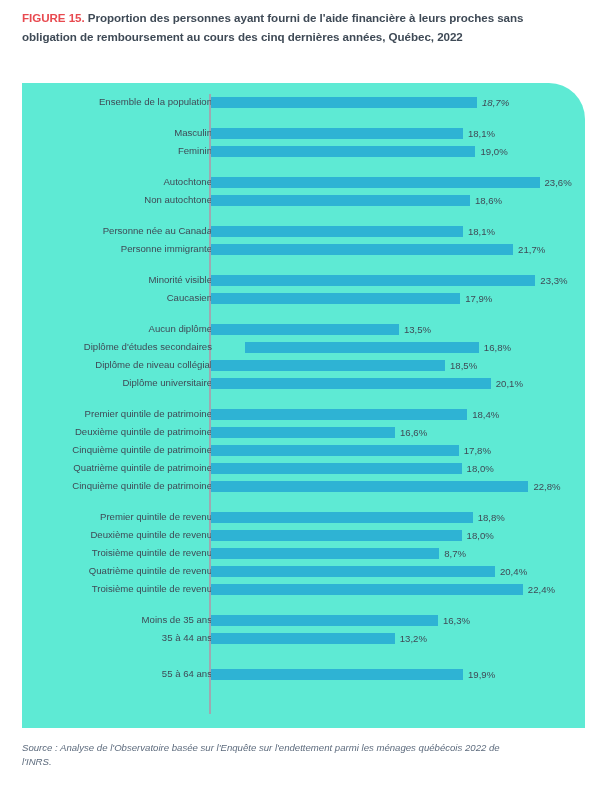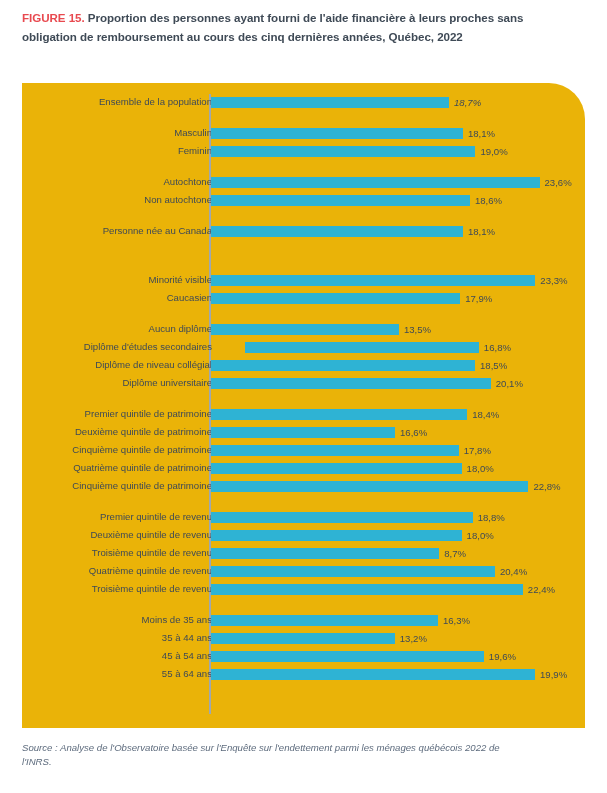--- a/index.html
+++ b/index.html
@@ -36,21 +36,21 @@
     font-weight: bold;
   }
 
   
   #chart-panel {
     position: absolute;
     left: 22px;
     top: 83px;
     width: 563px;
     height: 645px;
-    background: #eab308;
+    background: #5eead4;
     border-top-right-radius: 36px;
   }
 
   
   #axis-line {
     position: absolute;
     left: 187px;
     top: 11px;
     width: 2px;
     height: 620px;
@@ -120,21 +120,21 @@
 
 <div id="title-block">
   <span id="figure-number">FIGURE 15.</span><span id="title-text"> Proportion des personnes ayant fourni de l'aide financière à leurs proches sans obligation de remboursement au cours des cinq dernières années, Québec, 2022</span>
 </div>
 
 <div id="chart-panel">
   <div id="axis-line"></div>
   <div id="rows">
       <div class="bar-row" style="top: 14px;">
         <div class="row-label">Ensemble de la population</div>
-        <div class="bar-track" style="width: 238px; font-style: italic;">
+        <div class="bar-track" style="width: 266px; font-style: italic;">
           <div class="bar" style="width: 100%; background: rgb(46, 179, 212);"></div>
           <div class="bar-value">18,7%</div>
         </div>
       </div>
       <div class="bar-row" style="top: 45px;">
         <div class="row-label">Masculin</div>
         <div class="bar-track" style="width: 251.952px;">
           <div class="bar" style="width: 100%; background: rgb(46, 179, 212);"></div>
           <div class="bar-value">18,1%</div>
         </div>
@@ -160,20 +160,27 @@
           <div class="bar-value">18,6%</div>
         </div>
       </div>
       <div class="bar-row" style="top: 143px;">
         <div class="row-label">Personne née au Canada</div>
         <div class="bar-track" style="width: 251.952px;">
           <div class="bar" style="width: 100%; background: rgb(46, 179, 212);"></div>
           <div class="bar-value">18,1%</div>
         </div>
       </div>
+      <div class="bar-row" style="top: 161px;">
+        <div class="row-label">Personne immigrante</div>
+        <div class="bar-track" style="width: 302.064px;">
+          <div class="bar" style="width: 100%; background: rgb(46, 179, 212);"></div>
+          <div class="bar-value">21,7%</div>
+        </div>
+      </div>
       <div class="bar-row" style="top: 192px;">
         <div class="row-label">Minorité visible</div>
         <div class="bar-track" style="width: 324.336px;">
           <div class="bar" style="width: 100%; background: rgb(46, 179, 212);"></div>
           <div class="bar-value">23,3%</div>
         </div>
       </div>
       <div class="bar-row" style="top: 210px;">
         <div class="row-label">Caucasien</div>
         <div class="bar-track" style="width: 249.168px;">
@@ -190,21 +197,21 @@
       </div>
       <div class="bar-row" style="top: 259px;">
         <div class="row-label">Diplôme d'études secondaires</div>
         <div class="bar-track" style="width: 233.856px; padding-left: 34px;">
           <div class="bar" style="width: 100%; background: rgb(46, 179, 212);"></div>
           <div class="bar-value">16,8%</div>
         </div>
       </div>
       <div class="bar-row" style="top: 277px;">
         <div class="row-label">Diplôme de niveau collégial</div>
-        <div class="bar-track" style="width: 264px;">
+        <div class="bar-track" style="width: 234px;">
           <div class="bar" style="width: 100%; background: rgb(46, 179, 212);"></div>
           <div class="bar-value">18,5%</div>
         </div>
       </div>
       <div class="bar-row" style="top: 295px;">
         <div class="row-label">Diplôme universitaire</div>
         <div class="bar-track" style="width: 279.792px;">
           <div class="bar" style="width: 100%; background: rgb(46, 179, 212);"></div>
           <div class="bar-value">20,1%</div>
         </div>
@@ -286,30 +293,23 @@
           <div class="bar-value">16,3%</div>
         </div>
       </div>
       <div class="bar-row" style="top: 550px;">
         <div class="row-label">35 à 44 ans</div>
         <div class="bar-track" style="width: 183.744px;">
           <div class="bar" style="width: 100%; background: rgb(46, 179, 212);"></div>
           <div class="bar-value">13,2%</div>
         </div>
       </div>
-      <div class="bar-row" style="top: 568px;">
-        <div class="row-label">45 à 54 ans</div>
-        <div class="bar-track" style="width: 272.832px;">
-          <div class="bar" style="width: 100%; background: rgb(46, 179, 212);"></div>
-          <div class="bar-value">19,6%</div>
-        </div>
-      </div>
       <div class="bar-row" style="top: 586px;">
         <div class="row-label">55 à 64 ans</div>
-        <div class="bar-track" style="width: 324px;">
+        <div class="bar-track" style="width: 252px;">
           <div class="bar" style="width: 100%; background: rgb(46, 179, 212);"></div>
           <div class="bar-value">19,9%</div>
         </div>
       </div>
     </div>
 </div>
 
 <div id="source-note">Source : Analyse de l'Observatoire basée sur l'Enquête sur l'endettement parmi les ménages québécois 2022 de l'INRS.</div>
 
 </body></html>

